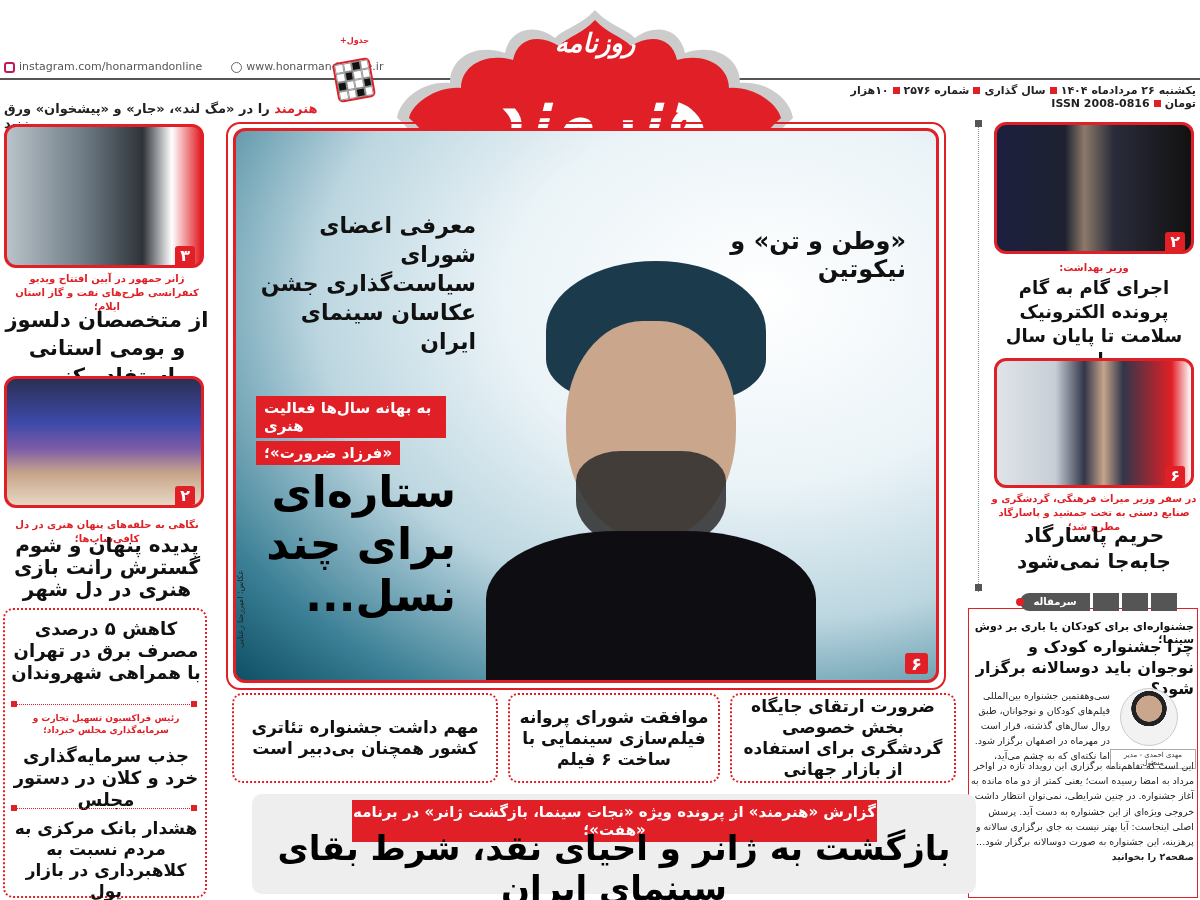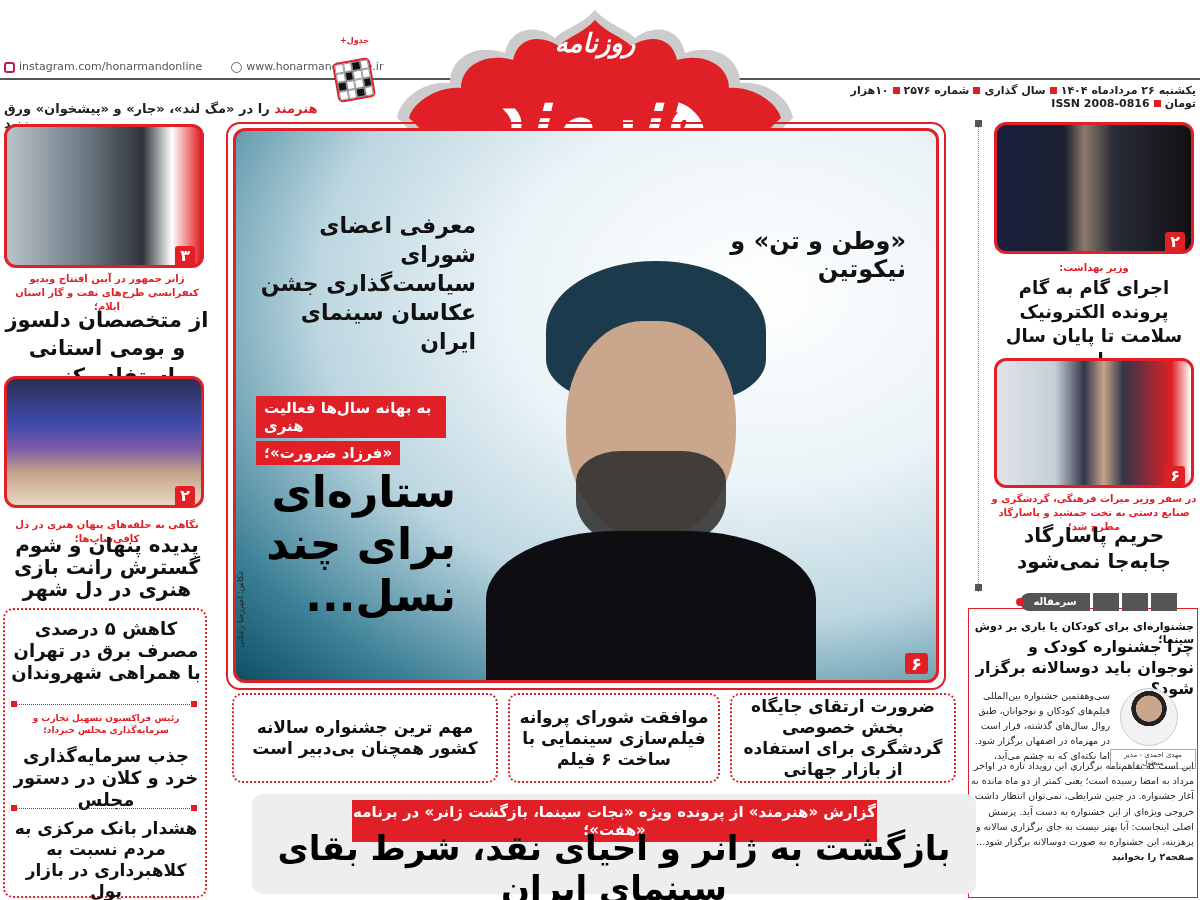--- a/index.html
+++ b/index.html
@@ -201,19 +201,19 @@
   <span class="ed-more">صفحه۲ را بخوانید</span>
 </div>
 
 <div class="mini-box" style="left:730px; width:226px;">
     <span>ضرورت ارتقای جایگاه بخش خصوصی گردشگری برای استفاده از بازار جهانی</span>
   </div>
 <div class="mini-box" style="left:508px; width:212px;">
     <span>موافقت شورای پروانه فیلم‌سازی سینمایی با ساخت ۶ فیلم</span>
   </div>
 <div class="mini-box" style="left:232px; width:266px;">
-    <span>مهم ترین جشنواره سالانه کشور همچنان بی‌دبیر است</span>
+    <span>مهم داشت جشنواره تئاتری کشور همچنان بی‌دبیر است</span>
   </div>
 
 <div class="banner">
   <div class="kick">گزارش «هنرمند» از پرونده ویژه «نجات سینما، بازگشت ژانر» در برنامه «هفت»؛</div>
   <div class="main">بازگشت به ژانر و احیای نقد، شرط بقای سینمای ایران</div>
 </div>
 
 </body></html>

